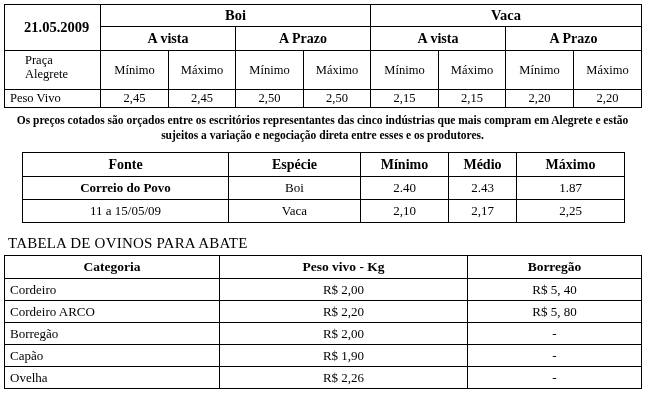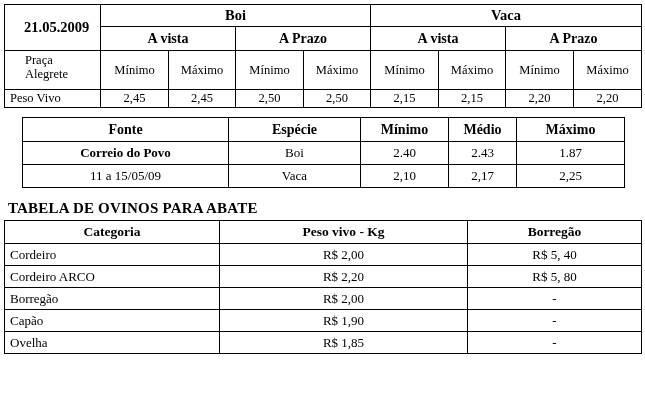--- a/index.html
+++ b/index.html
@@ -108,21 +108,21 @@
     font-size: 14px;
     height: 21px;
   }
   table.t2 .bold {
     font-weight: bold;
   }
 
   
   .ovtitle {
     margin: 12px 0 3px 8px;
-    font-weight: bold;
+    font-weight: normal;
     font-size: 15px;
     letter-spacing: 0.2px;
   }
 
   
   table.t3 {
     border-collapse: collapse;
     width: 637px;
     margin-left: 4px;
     table-layout: fixed;
@@ -195,20 +195,21 @@
         <td class="val">2,50</td>
         <td class="val">2,50</td>
         <td class="val">2,15</td>
         <td class="val">2,15</td>
         <td class="val">2,20</td>
         <td class="val">2,20</td>
       </tr>
     </tbody>
   </table>
 
+  <div class="note">Os preços cotados são orçados entre os escritórios representantes das cinco indústrias que mais compram em Alegrete e estão sujeitos a variação e negociação direta entre esses e os produtores.</div>
 
   <div class="t2wrap">
     <table class="t2">
       <colgroup>
         <col style="width:206px">
         <col style="width:132px">
         <col style="width:88px">
         <col style="width:68px">
         <col style="width:108px">
       </colgroup>
@@ -267,19 +268,19 @@
         <td class="c">R$ 2,00</td>
         <td class="c">-</td>
       </tr>
       <tr>
         <td class="cat">Capão</td>
         <td class="c">R$ 1,90</td>
         <td class="c">-</td>
       </tr>
       <tr>
         <td class="cat">Ovelha</td>
-        <td class="c">R$ 1,85</td>
+        <td class="c">R$ 2,26</td>
         <td class="c">-</td>
       </tr>
     </tbody>
   </table>
 
 </div>
 
 </body></html>

